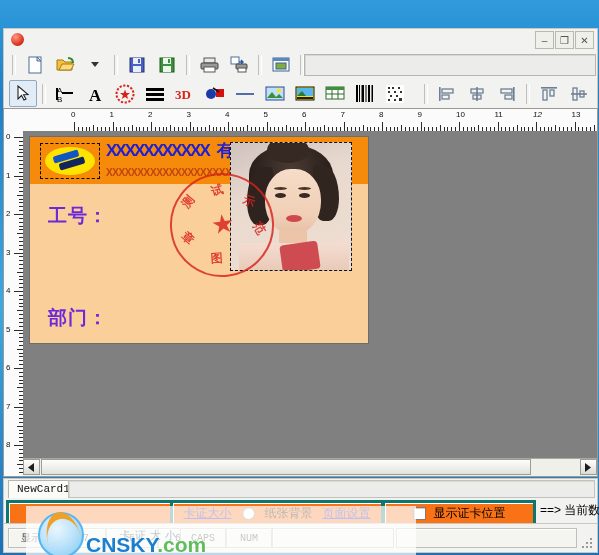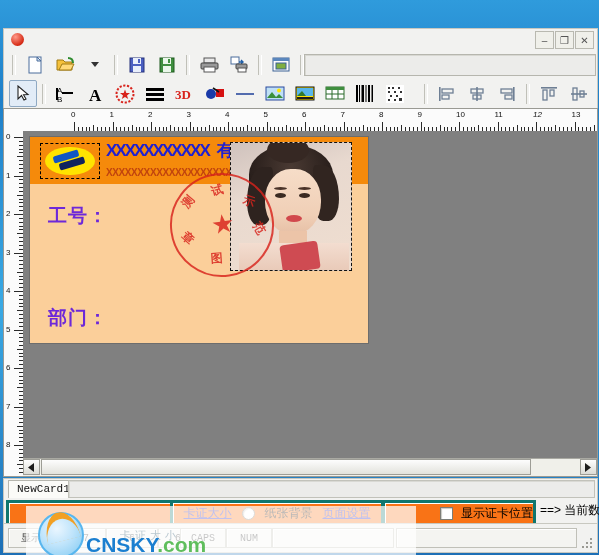--- a/index.html
+++ b/index.html
@@ -836,21 +836,21 @@
   <div class="optbar">
     <div class="opt-panel" style="left:2px;width:160px;padding-left:6px;"></div>
 
     <div class="opt-panel" style="left:166px;width:208px;justify-content:center;gap:10px;">
       <span class="lnk">卡证大小</span>
       <span class="radio"></span>
       <span class="optlbl">纸张背景</span>
       <span class="lnk">页面设置</span>
     </div>
 
-    <div class="opt-panel" style="left:378px;width:148px;justify-content:flex-end;gap:8px;">
+    <div class="opt-panel" style="left:378px;width:148px;justify-content:center;gap:8px;">
       <span class="chk"></span>
       <span class="optlbl">显示证卡位置</span>
     </div>
 
     <div class="opt-panel" style="left:530px;right:2px;justify-content:flex-start;padding-left:6px;border:none;background:transparent;box-shadow:none;">
       <span class="optlbl">==&gt; 当前数</span>
     </div>
   </div>
 
   <div class="statusbar">

